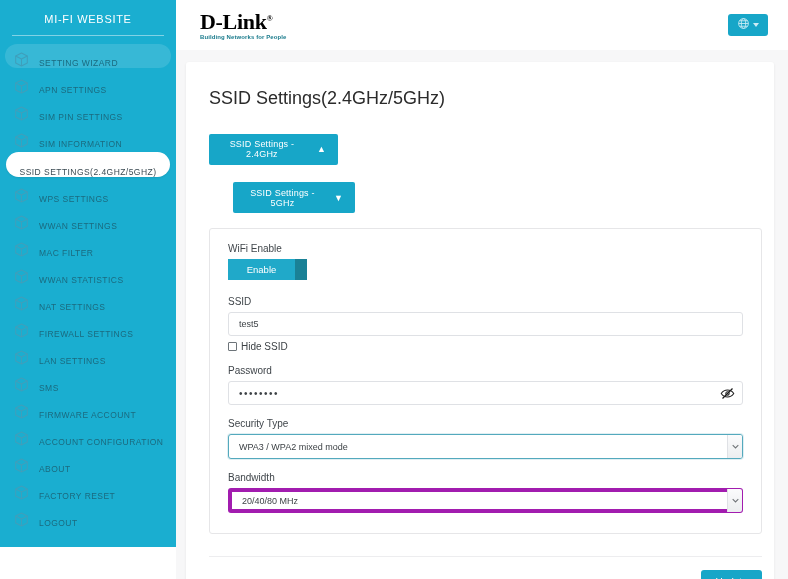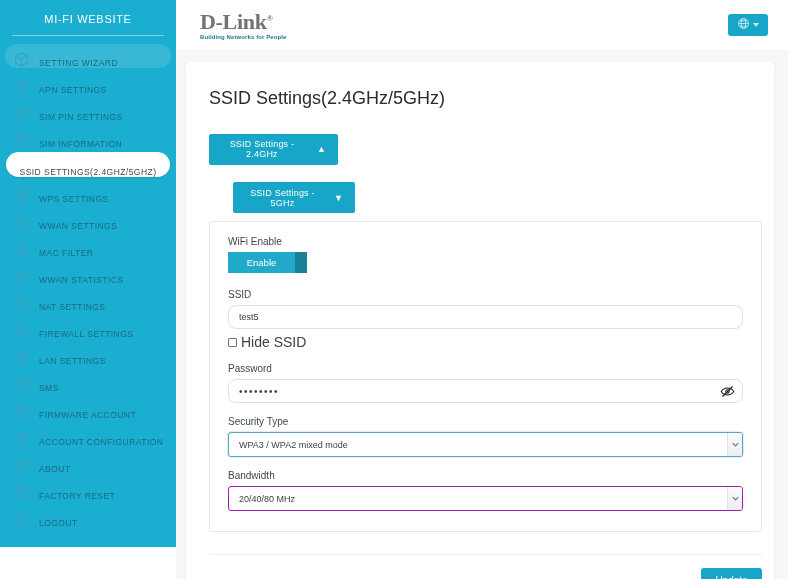--- a/index.html
+++ b/index.html
@@ -81,21 +81,21 @@
     display: flex;
     align-items: center;
     justify-content: space-between;
     padding: 0 20px 0 24px;
   }
   .logo { display: block; line-height: 1; }
   .logo-main {
     font-family: "Liberation Serif", serif;
     font-size: 22px;
     font-weight: bold;
-    color: #737373;
+    color: #000000;
     letter-spacing: -.3px;
     position: relative;
   }
   .logo-main sup { font-size: 8px; vertical-align: super; }
   .logo-sub {
     font-size: 6px;
     font-weight: bold;
     color: #1a7b8c;
     letter-spacing: .1px;
     margin-top: 1px;
@@ -149,21 +149,21 @@
     letter-spacing: .2px;
   }
   .acc-btn .chev { margin-left: 14px; display: inline-block; }
   .acc-wrap-1 { margin: 24px 0 0 23px; }
   .acc-wrap-2 { margin: 17px 0 0 23px; padding-left: 24px; }
   .acc-btn.w1 { width: 129px; align-items: center; }
   .acc-btn.w2 { width: 122px; }
 
   
   .form-panel {
-    margin: 8px 12px 0 23px;
+    margin: 15px 12px 0 23px;
     border: 1px solid #e6e6e8;
     border-radius: 3px;
     background: #ffffff;
     padding: 14px 18px 20px 18px;
   }
   .field-label {
     font-size: 10px;
     color: #40464b;
     margin-bottom: 5px;
     display: block;
@@ -190,21 +190,21 @@
   }
   .toggle-btn .tog-knob {
     width: 12px; height: 21px;
     background: #1a8196;
     flex: 0 0 12px;
   }
   .text-input {
     width: 100%;
     height: 24px;
     border: 1px solid #dfe1e5;
-    border-radius: 8px;
+    border-radius: 3px;
     font-size: 9px;
     color: #3d4246;
     padding: 0 10px;
     background: #ffffff;
     font-family: "Liberation Sans", sans-serif;
     outline: none;
   }
   .pwd-wrap { position: relative; }
   .pwd-input { padding-right: 30px; letter-spacing: 1.5px; font-size: 10px; }
   .eye-btn {
@@ -226,26 +226,26 @@
   }
   .chk {
     width: 9px; height: 9px;
     border: 1px solid #6d7479;
     background: #fff;
     margin-right: 4px;
     flex: 0 0 9px;
     cursor: pointer;
     border-radius: 1px;
   }
-  .check-label { font-size: 14px; color: #3d4246; cursor: pointer; }
+  .check-label { font-size: 10px; color: #3d4246; cursor: pointer; }
   .sel-wrap { position: relative; margin-bottom: 13px; }
   .sel {
     width: 100%;
     height: 25px;
-    border: 1px solid #a21caf;
+    border: 4px solid #a21caf;
     border-radius: 3px;
     font-size: 9px;
     color: #3d4246;
     padding: 0 26px 0 10px;
     background: #ffffff;
     appearance: none;
     -webkit-appearance: none;
     font-family: "Liberation Sans", sans-serif;
     outline: none;
   }

